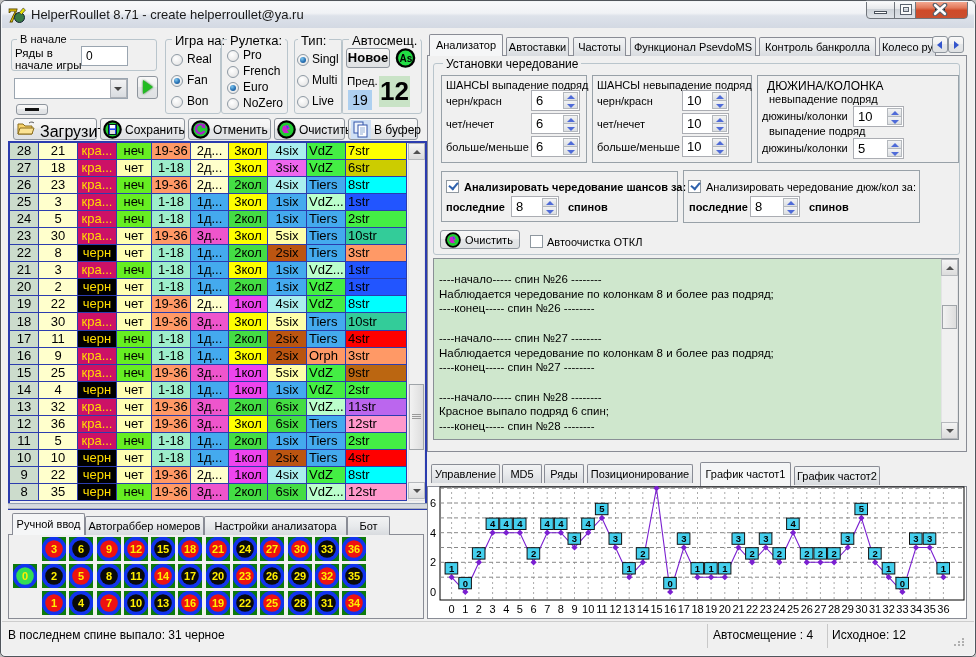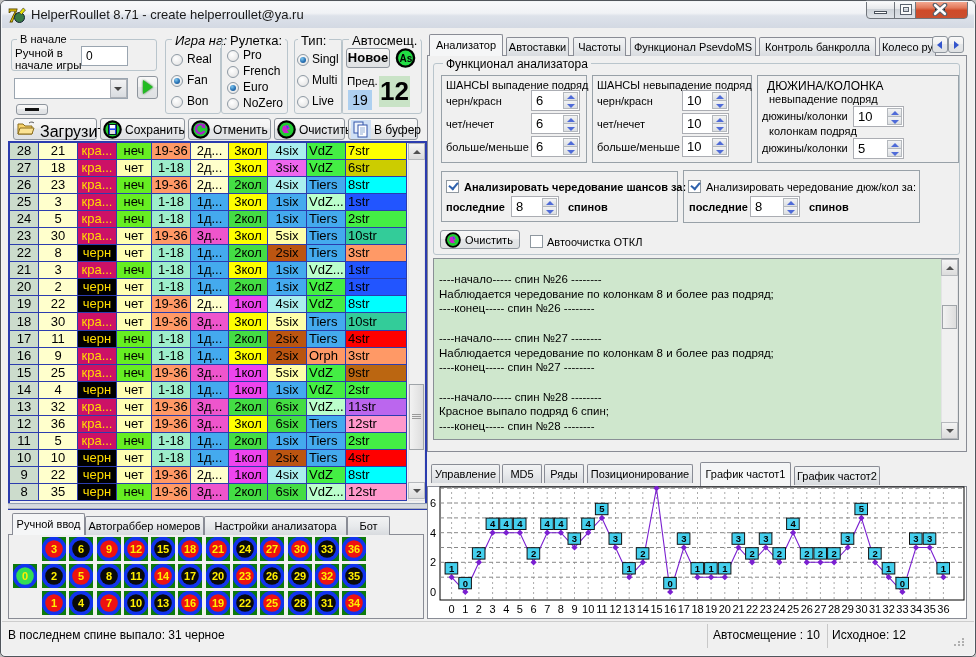--- a/index.html
+++ b/index.html
@@ -73,32 +73,32 @@
 <div class="capbtn" style="left:894px;width:22px;"></div>
 <div class="capbtn close" style="left:915px;width:53px;border-radius:0 0 4px 0"></div>
 <div class="abs" style="left:874px;top:11px;width:13px;height:3px;background:#fff;border:1px solid #49505a"></div>
 <div class="abs" style="left:901px;top:5px;width:10px;height:9px;border:2px solid #fbfbfb;box-shadow:0 0 0 1px #5a626d, inset 0 0 0 1px #5a626d;"></div>
 <svg class="abs" style="left:932px;top:3px" width="16" height="13" viewBox="0 0 16 13">
 <path d="M3 2 L7 6.5 L3 11 M13 2 L9 6.5 L13 11 M3 2 L13 11 M13 2 L3 11" stroke="#5a626d" stroke-width="4.6" stroke-linecap="round"></path>
 <path d="M3.2 2.2 L12.8 10.8 M12.8 2.2 L3.2 10.8" stroke="#ffffff" stroke-width="2.6" stroke-linecap="round"></path>
   </svg>
 <div class="gbox" style="left:11px;top:39px;width:146px;height:32px;"></div>
 <div class="glabel" style="left:17px;top:33px;">В начале</div>
-<div class="txt" style="left:15px;top:47px;font-size:11.5px;">Ручной в</div>
+<div class="txt" style="left:15px;top:47px;font-size:11.5px;">Ряды в</div>
 <div class="txt" style="left:15px;top:59px;font-size:11.5px;">начале игры</div>
 <div class="edit" style="left:81px;top:46px;width:47px;height:20px;padding:2px 4px;">0</div>
 <div class="edit" style="left:14px;top:78px;width:114px;height:21px;"></div>
 <div class="abs" style="left:110px;top:79px;width:17px;height:19px;border:1px solid #aeb2b8;background:linear-gradient(180deg,#f2f3f4,#d9dce0);"></div>
 <div class="abs" style="left:114px;top:87px;width:0;height:0;border-left:4px solid transparent;border-right:4px solid transparent;border-top:4px solid #444;"></div>
 <div class="btn" style="left:137px;top:76px;width:21px;height:23px;"></div>
 <div class="abs" style="left:143px;top:80px;width:0;height:0;border-top:7px solid transparent;border-bottom:7px solid transparent;border-left:10px solid #22bb22;filter:drop-shadow(0 0 1px #116611);"></div>
 <div class="btn" style="left:16px;top:104px;width:32px;height:11px;"></div>
 <div class="abs" style="left:25px;top:108px;width:14px;height:3px;background:#111;"></div>
 <div class="gbox" style="left:165px;top:39px;width:56px;height:75px;"></div>
-<div class="glabel" style="left:172px;top:33px;font-size:13px;font-style:italic;">Игра на:</div>
+<div class="glabel" style="left:172px;top:33px;font-size:13px;">Игра на:</div>
 <div class="radio" style="left:171px;top:54px;"></div>
 <div class="rlabel" style="left:187px;top:52px;">Real</div>
 <div class="radio sel" style="left:171px;top:75px;"></div>
 <div class="rlabel" style="left:187px;top:73px;">Fan</div>
 <div class="radio" style="left:171px;top:96px;"></div>
 <div class="rlabel" style="left:187px;top:94px;">Bon</div>
 <div class="gbox" style="left:221px;top:39px;width:67px;height:75px;"></div>
 <div class="glabel" style="left:227px;top:33px;font-size:13px;">Рулетка:</div>
 <div class="radio" style="left:227px;top:50px;"></div>
 <div class="rlabel" style="left:243px;top:48px;">Pro</div>
@@ -649,21 +649,21 @@
 <svg class="cell" style="left:342px;top:591px" width="24" height="24" viewBox="0 0 24 24">
 <rect x="0" y="0" width="24" height="24" fill="#0d7a0d"></rect>
 <circle cx="12" cy="12" r="12.4" fill="#1133ee"></circle>
 <circle cx="12" cy="12" r="8.8" fill="#ee1111"></circle>
 <text x="12" y="16" text-anchor="middle" font-size="11" font-weight="bold" fill="#ffee00" font-family="Liberation Sans">34</text>
   </svg>
 <div class="abs" style="left:1px;top:621px;width:974px;height:29px;background:#f0f0f0;border-top:1px solid #cdcdcd;"></div>
 <div class="txt" style="left:8px;top:628px;font-size:12px;">В последнем спине выпало: 31 черное</div>
 <div class="abs" style="left:707px;top:624px;width:1px;height:24px;background:#c8c8c8;"></div>
 <div class="abs" style="left:827px;top:624px;width:1px;height:24px;background:#c8c8c8;"></div>
-<div class="txt" style="left:713px;top:628px;font-size:12px;">Автосмещение : 10</div>
+<div class="txt" style="left:713px;top:628px;font-size:12px;">Автосмещение : 4</div>
 <div class="txt" style="left:832px;top:628px;font-size:12px;">Исходное: 12</div>
 <svg class="abs" style="left:954px;top:638px" width="12" height="10">
     <g fill="#b0b0b0">
 <rect x="8" y="6" width="2" height="2"></rect>
       <rect x="4" y="6" width="2" height="2"></rect>
       <rect x="0" y="6" width="2" height="2"></rect>
 <rect x="8" y="3" width="2" height="2"></rect>
       <rect x="4" y="3" width="2" height="2"></rect>
       <rect x="8" y="0" width="2" height="2"></rect>
     </g>
@@ -673,21 +673,21 @@
 <div class="tab" style="left:506px;top:37px;width:63px;height:19px;line-height:18px;">Автоставки</div>
 <div class="tab" style="left:573px;top:37px;width:53px;height:19px;line-height:18px;">Частоты</div>
 <div class="tab" style="left:630px;top:37px;width:126px;height:19px;line-height:18px;">Функционал PsevdoMS</div>
 <div class="tab" style="left:759px;top:37px;width:117px;height:19px;line-height:18px;">Контроль банкролла</div>
 <div class="tab" style="left:879px;top:37px;width:57px;height:19px;line-height:18px;overflow:hidden;">Колесо ру</div>
 <div class="btn" style="left:932px;top:36px;width:16px;height:17px;"></div>
 <div class="btn" style="left:948px;top:36px;width:16px;height:17px;"></div>
 <div class="abs" style="left:937px;top:41px;width:0;height:0;border-top:4px solid transparent;border-bottom:4px solid transparent;border-right:5px solid #3355cc;"></div>
 <div class="abs" style="left:954px;top:41px;width:0;height:0;border-top:4px solid transparent;border-bottom:4px solid transparent;border-left:5px solid #3355cc;"></div>
 <div class="gbox" style="left:433px;top:63px;width:527px;height:192px;"></div>
-<div class="glabel" style="left:443px;top:57px;font-size:12px;">Функционал анализатора</div>
+<div class="glabel" style="left:443px;top:57px;font-size:12px;">Установки чередование</div>
 <div class="abs" style="left:441px;top:75px;width:146px;height:88px;border:1px solid #98a1a8;"></div>
 <div class="txt" style="left:446px;top:79px;">ШАНСЫ выпадение подряд</div>
 <div class="txt" style="left:446px;top:95px;">черн/красн</div>
 <div class="txt" style="left:446px;top:118px;">чет/нечет</div>
 <div class="txt" style="left:446px;top:141px;">больше/меньше</div>
 <div class="spin" style="left:531px;top:90px;width:49px;height:21px;">
     <div class="v">6</div>
     <div class="spbtns">
       <div class="spb up">
         <div class="arr-u"></div>
@@ -765,21 +765,21 @@
     <div class="v">10</div>
     <div class="spbtns">
       <div class="spb up">
         <div class="arr-u"></div>
       </div>
       <div class="spb dn">
         <div class="arr-d"></div>
       </div>
     </div>
   </div>
-<div class="txt" style="left:769px;top:125px;">колонкам подряд</div>
+<div class="txt" style="left:769px;top:125px;">выпадение подряд</div>
 <div class="txt" style="left:762px;top:142px;">дюжины/колонки</div>
 <div class="spin" style="left:853px;top:138px;width:51px;height:21px;">
     <div class="v">5</div>
     <div class="spbtns">
       <div class="spb up">
         <div class="arr-u"></div>
       </div>
       <div class="spb dn">
         <div class="arr-d"></div>
       </div>

